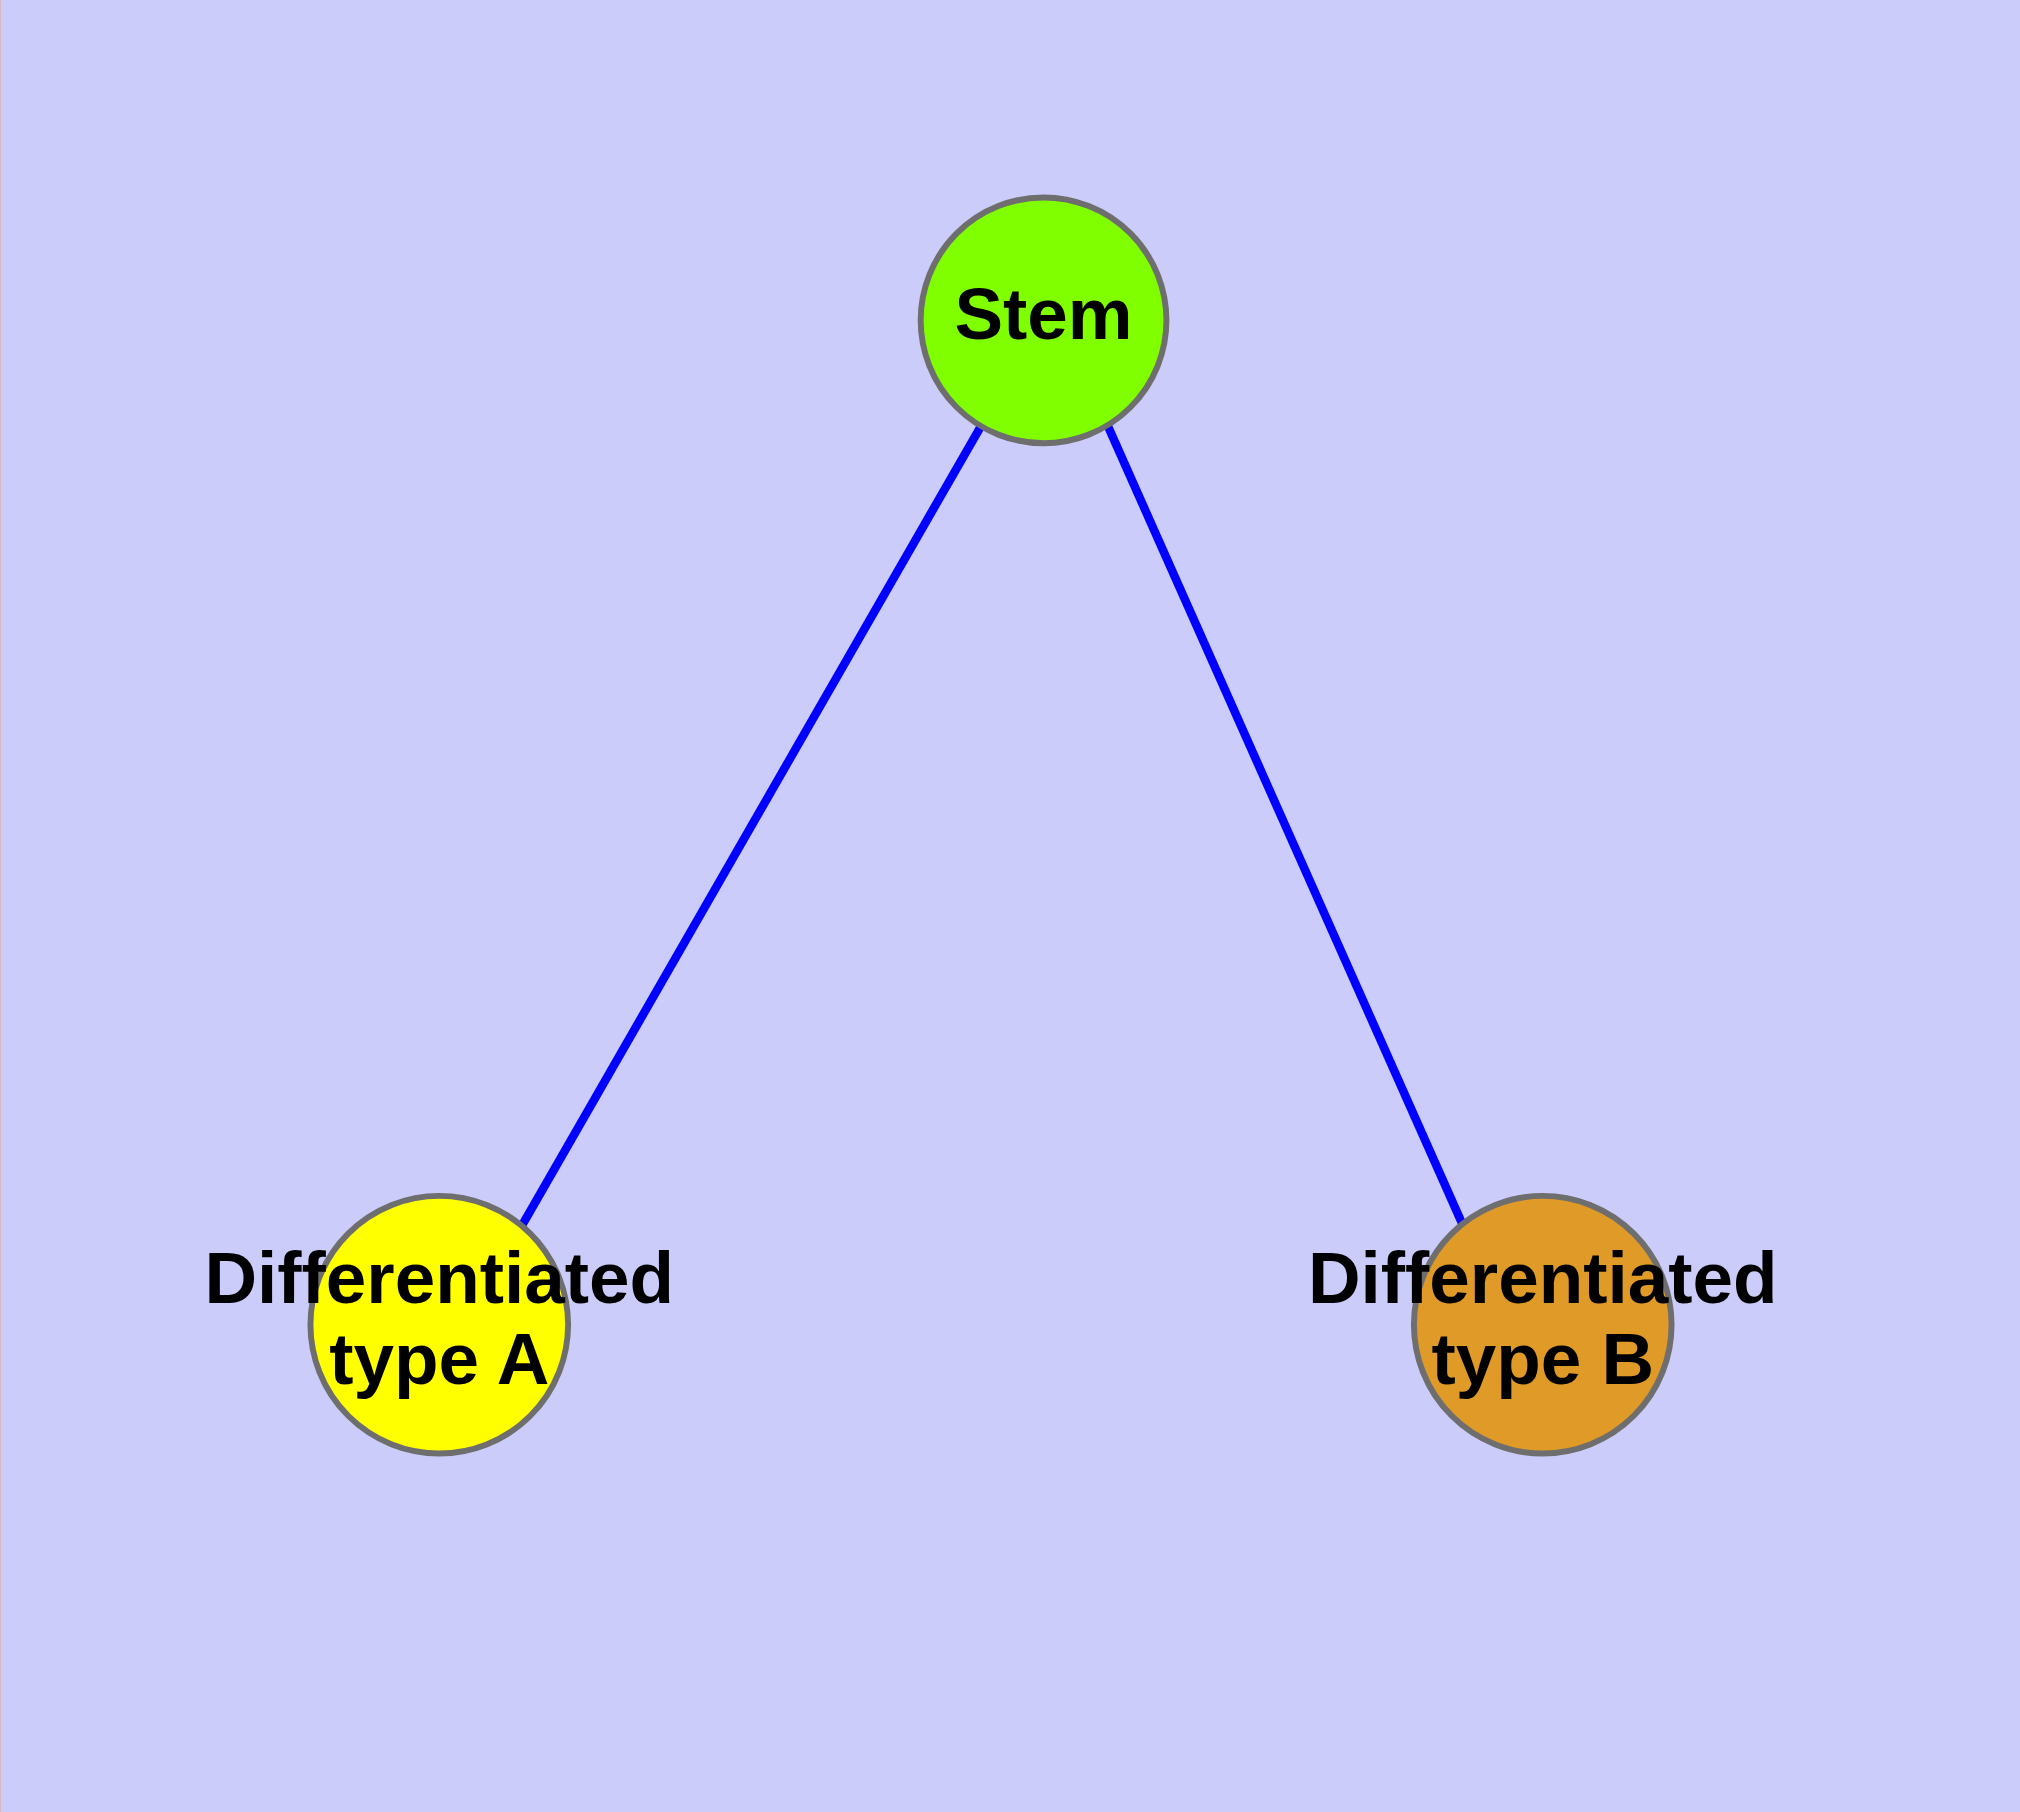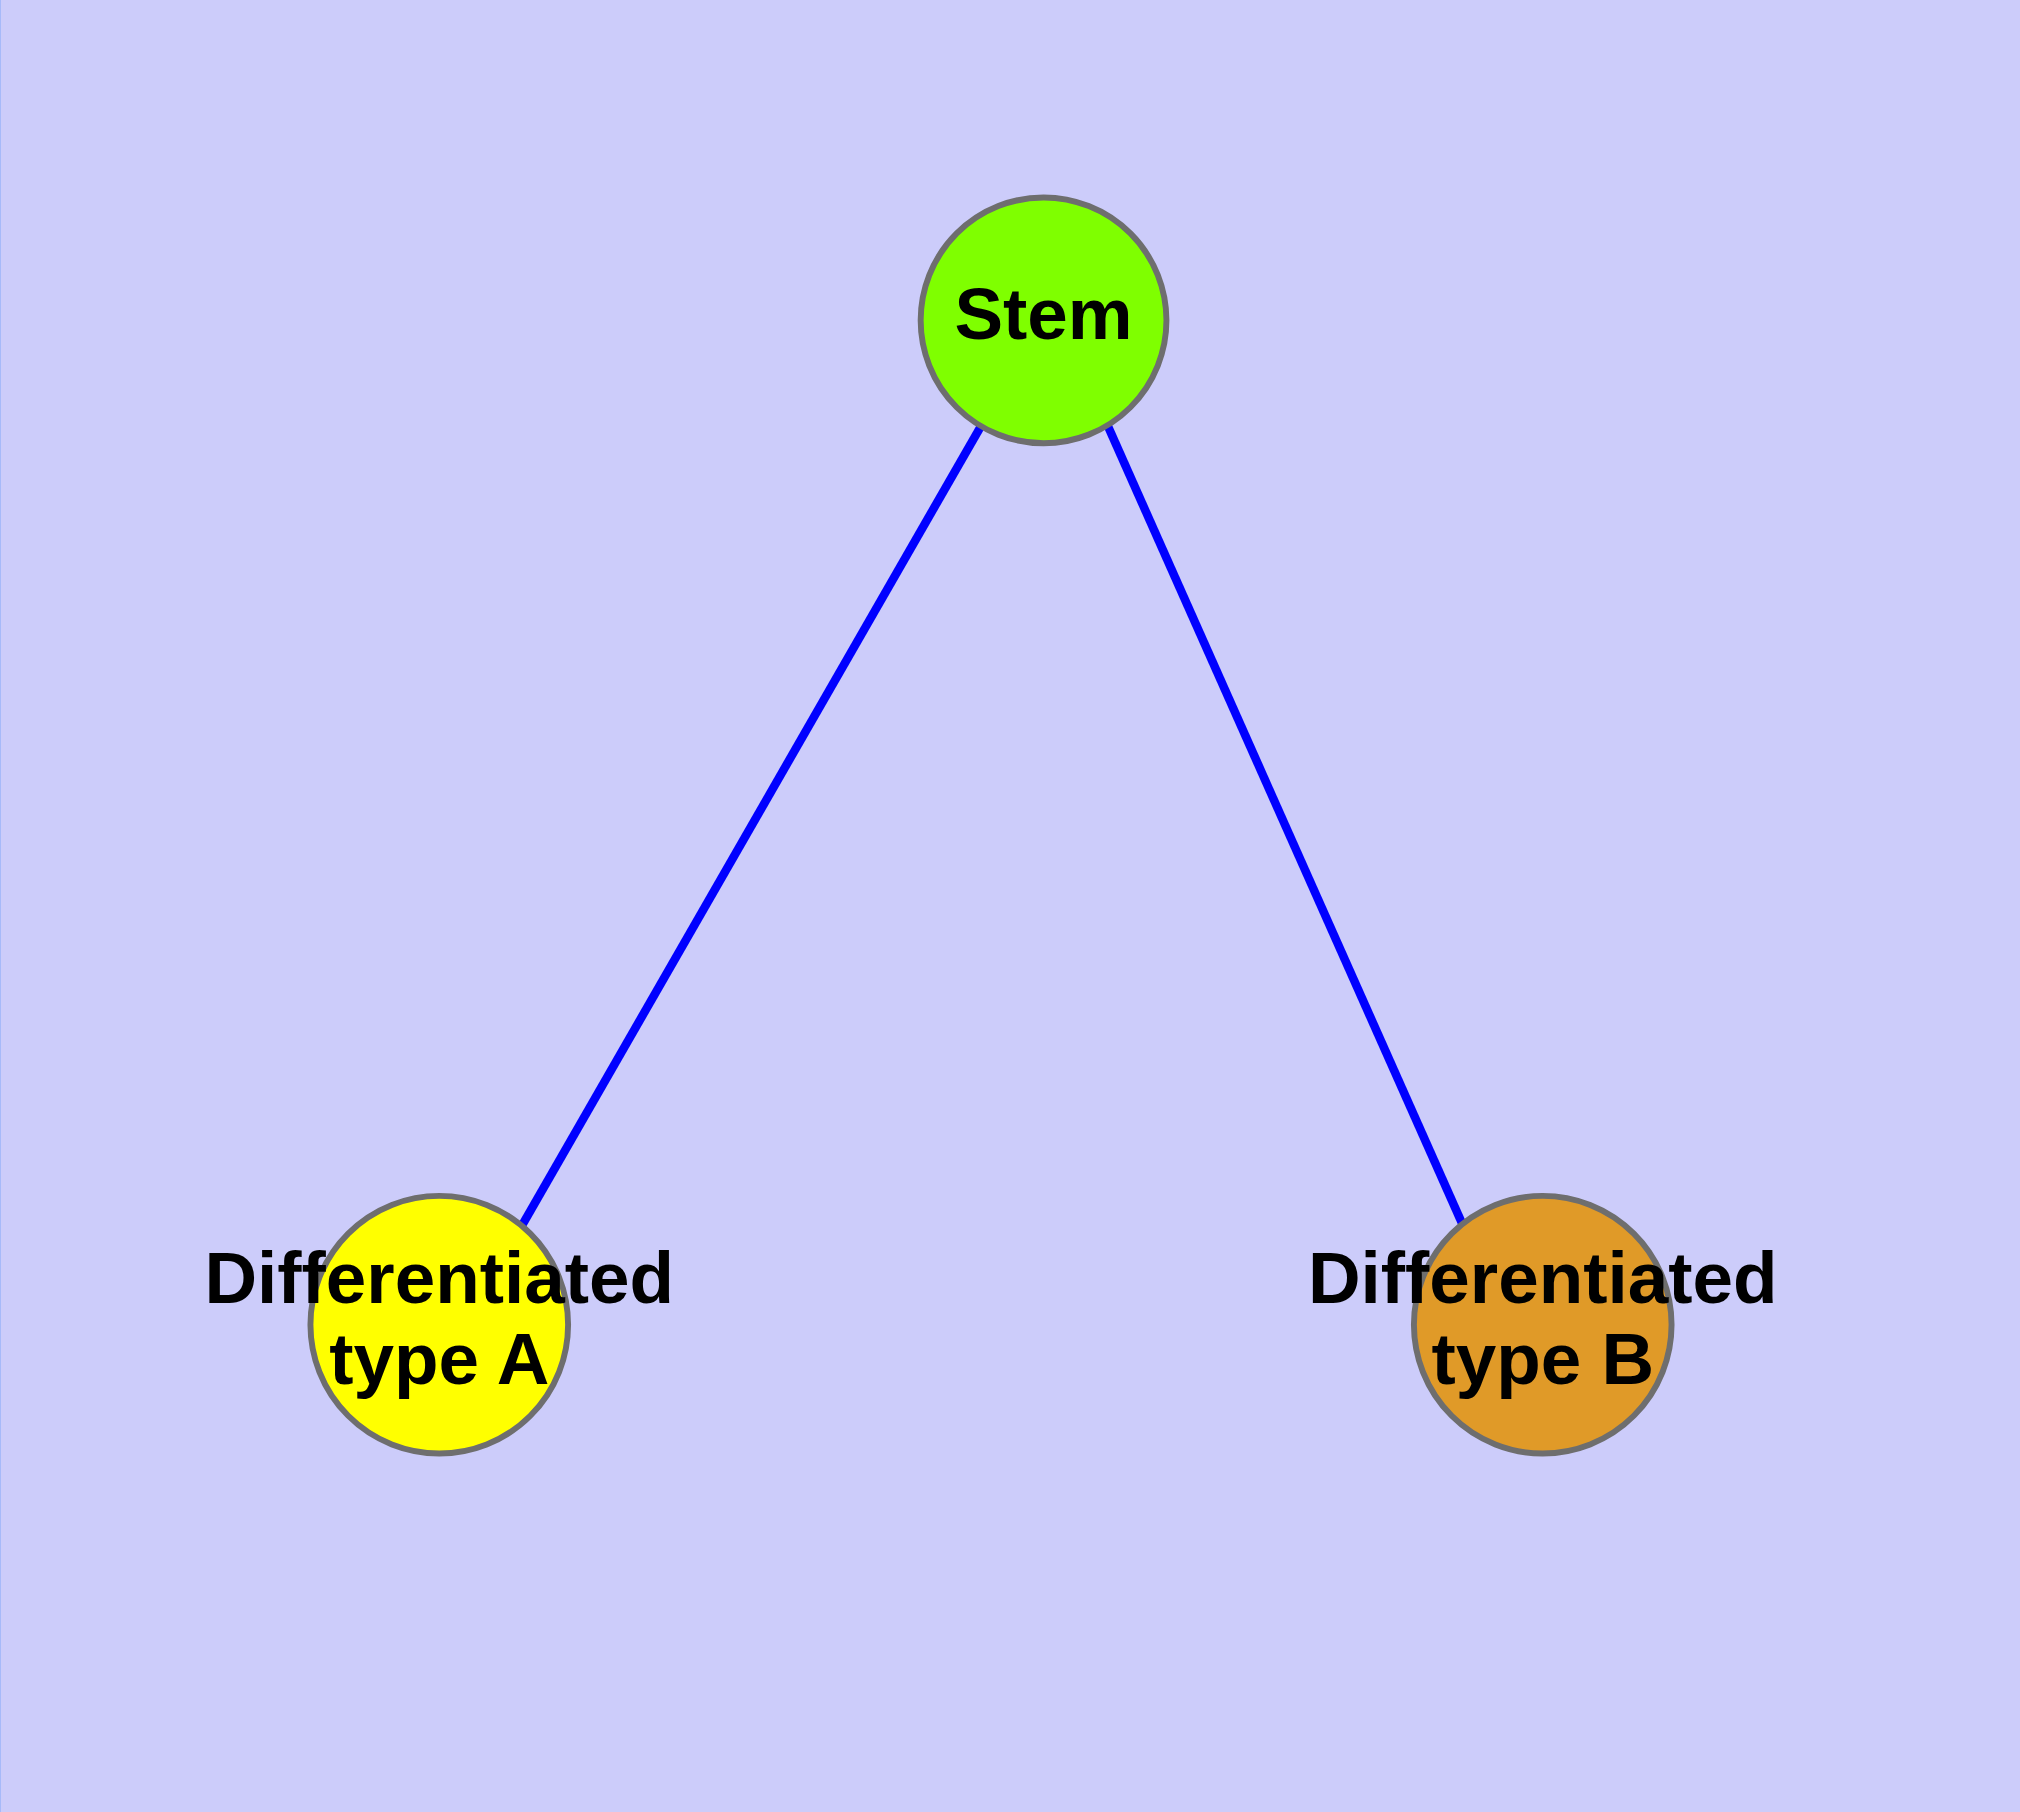--- a/index.html
+++ b/index.html
@@ -28,21 +28,21 @@
     font-weight: bold;
     fill: #000000;
     text-anchor: middle;
     dominant-baseline: middle;
     paint-order: normal;
   }
 </style>
 </head>
 <body>
 
-<div id="canvas" style="background: #3b82f6; width: 2021px; height: 1812px;">
+<div id="canvas" style="background: #f97316; width: 2021px; height: 1812px;">
   <svg id="graph-svg" viewBox="0 0 2384 2138" xmlns="http://www.w3.org/2000/svg" style="width: 2021px; height: 1812px;">
     <rect id="bg-rect" x="0" y="0" width="2384" height="2138" fill="#ccccfa"></rect>
     <g id="edges-layer">
         <line x1="1157" y1="503" x2="615" y2="1447" stroke="#0000ff" stroke-width="10" stroke-linecap="butt"></line>
         <line x1="1307" y1="503" x2="1725" y2="1444" stroke="#0000ff" stroke-width="10" stroke-linecap="butt"></line>
       </g>
     <g id="nodes-layer">
         <g>
           <circle cx="1231" cy="378" r="145" fill="#7fff00" stroke="#6e6e6e" stroke-width="7"></circle>
           <text class="node-label" x="1231" font-size="86" fill="#000000"><tspan x="1231" y="378">Stem</tspan></text>

